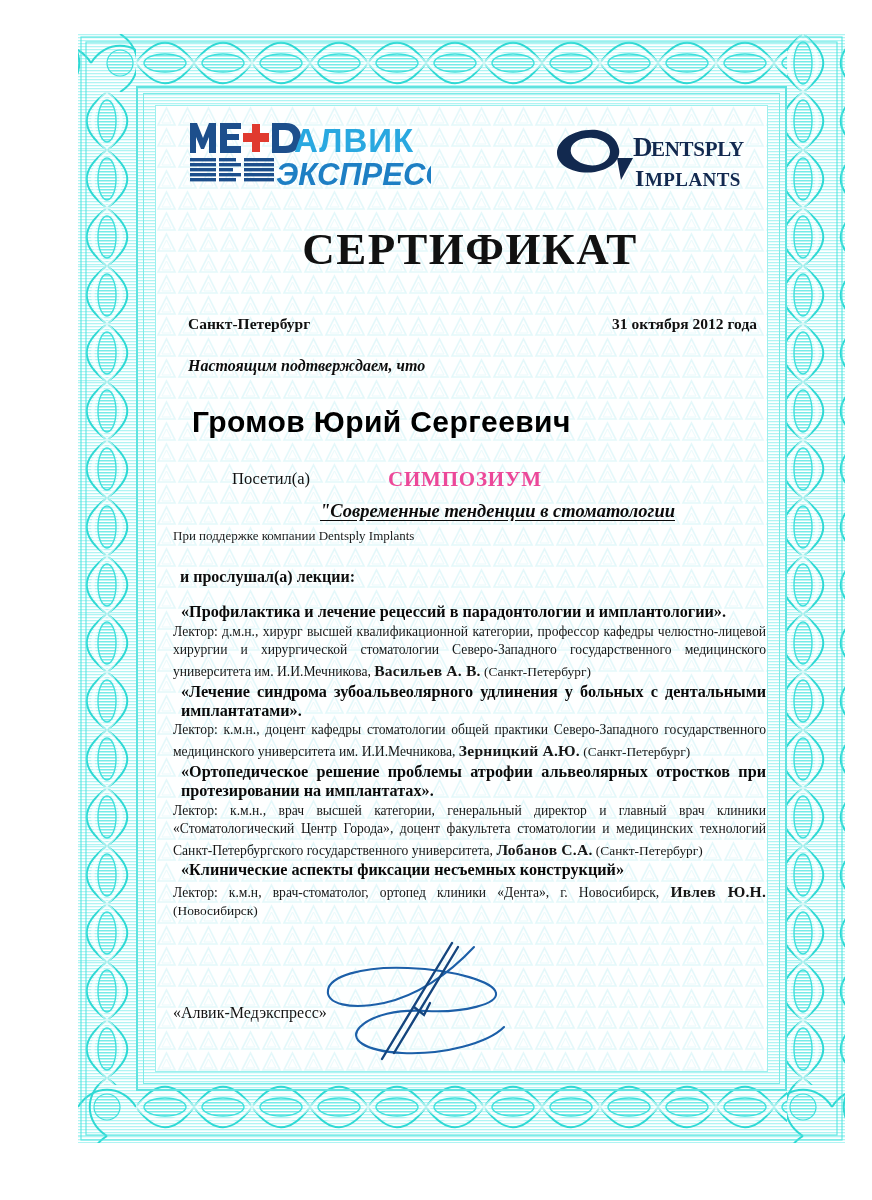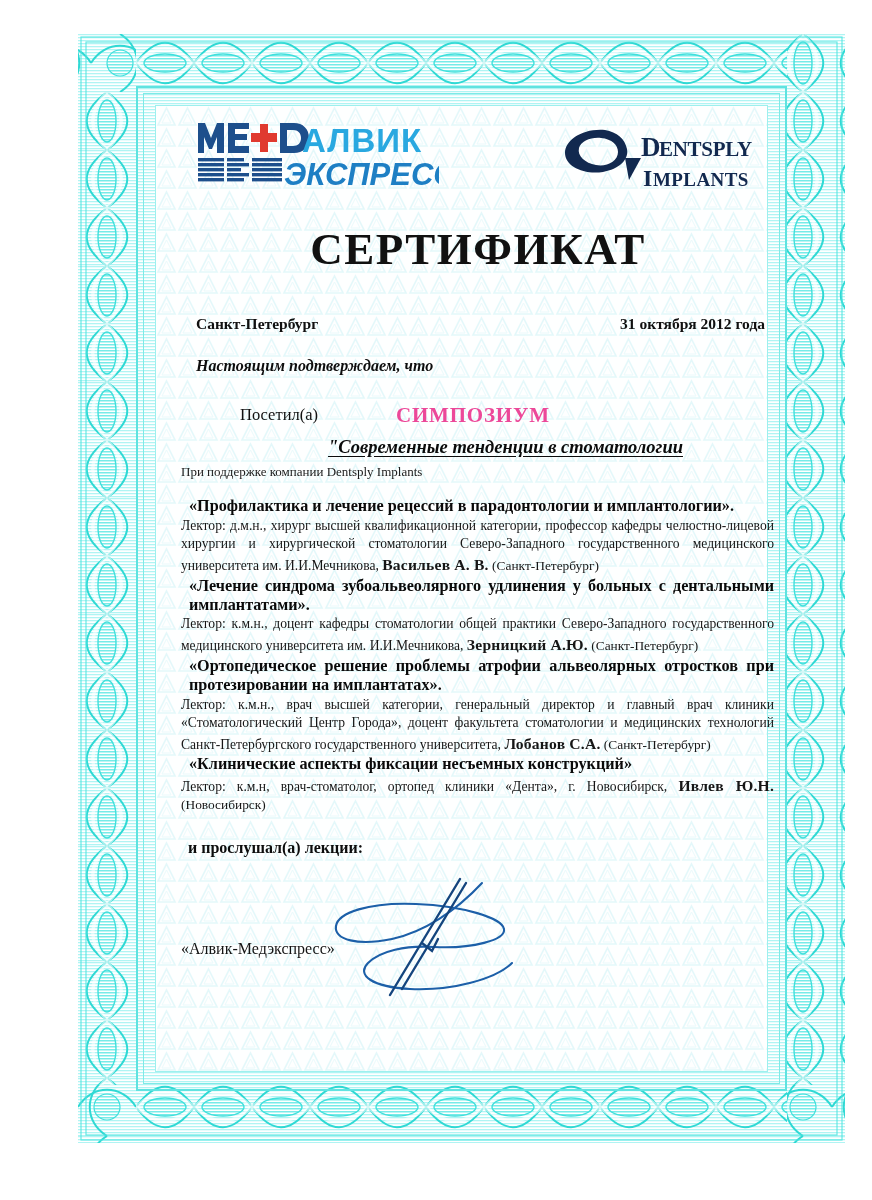--- a/index.html
+++ b/index.html
@@ -70,21 +70,21 @@
   #watermark {
     position: absolute;
     inset: 0;
     opacity: .55;
     pointer-events: none;
   }
 
   
   #content {
     position: absolute;
-    left: 178px;
+    left: 170px;
     top: 110px;
     width: 600px;
     height: 955px;
   }
 
   
   .logo-row { position: relative; height: 88px; }
 
   #logo-alvik {
     position: absolute;
@@ -407,30 +407,33 @@
 
     <div id="cert-title">СЕРТИФИКАТ</div>
 
     <div id="meta-row">
       <span>Санкт-Петербург</span>
       <span>31 октября  2012 года</span>
     </div>
 
     <div id="confirm-line">Настоящим подтверждаем, что</div>
 
+    <div id="recipient">Громов Юрий Сергеевич</div>
 
     <div id="attend-row">
       <span id="attend-label">Посетил(а)</span>
       <span id="event-kind">СИМПОЗИУМ</span>
     </div>
 
     <div id="event-title-1" class="event-title-line">"Современные тенденции в стоматологии</div>
 
     <div id="support-line">При поддержке  компании  Dentsply Implants</div>
 
+    <div id="heard-line">и прослушал(а) лекции:</div>
+
     <div id="lectures">
 
       <div class="lecture">
         <div class="lecture-title">«Профилактика и лечение рецессий в парадонтологии и имплантологии».</div>
         <div class="lecture-desc"><span>Лектор: д.м.н., хирург высшей квалификационной категории, профессор кафедры челюстно-лицевой хирургии и хирургической стоматологии Северо-Западного государственного медицинского университета им. И.И.Мечникова, </span><span class="lecturer-name">Васильев А. В.</span><span class="city-tail"> (Санкт-Петербург)</span></div>
       </div>
 
       <div class="lecture">
         <div class="lecture-title">«Лечение синдрома зубоальвеолярного удлинения у больных с дентальными имплантатами».</div>
         <div class="lecture-desc"><span>Лектор: к.м.н., доцент кафедры стоматологии общей практики Северо-Западного государственного медицинского университета им. И.И.Мечникова, </span><span class="lecturer-name">Зерницкий А.Ю.</span><span class="city-tail"> (Санкт-Петербург)</span></div>
@@ -440,22 +443,20 @@
         <div class="lecture-title">«Ортопедическое решение проблемы атрофии альвеолярных отростков при протезировании на имплантатах».</div>
         <div class="lecture-desc"><span>Лектор: к.м.н., врач высшей категории, генеральный директор и главный врач клиники «Стоматологический Центр Города», доцент факультета стоматологии и медицинских технологий Санкт-Петербургского государственного университета, </span><span class="lecturer-name">Лобанов С.А.</span><span class="city-tail"> (Санкт-Петербург)</span></div>
       </div>
 
       <div class="lecture">
         <div class="lecture-title nojust">«Клинические аспекты фиксации несъемных конструкций»</div>
         <div class="lecture-desc"><span>Лектор: к.м.н, врач-стоматолог, ортопед клиники «Дента», г. Новосибирск, </span><span class="lecturer-name">Ивлев Ю.Н.</span><span class="city-tail"> (Новосибирск)</span></div>
       </div>
 
     </div>
-
-    <div id="heard-line">и прослушал(а) лекции:</div>
 
     <div id="sign-area">
       <span id="sign-org">«Алвик-Медэкспресс»</span>
       <svg id="signature" viewBox="0 0 260 125" xmlns="http://www.w3.org/2000/svg">
         <g fill="none" stroke="#1c5fa8" stroke-width="2.1" stroke-linecap="round">
           <path d="M176 6 C 150 34, 118 55, 86 62 C 52 69, 28 63, 30 49
                    C 32 36, 62 25, 110 27 C 158 29, 196 41, 198 52
                    C 200 63, 166 72, 128 70"></path>
           <path d="M128 70 C 100 68, 74 74, 62 86 C 50 98, 66 110, 104 112
                    C 146 114, 190 102, 206 86"></path>

